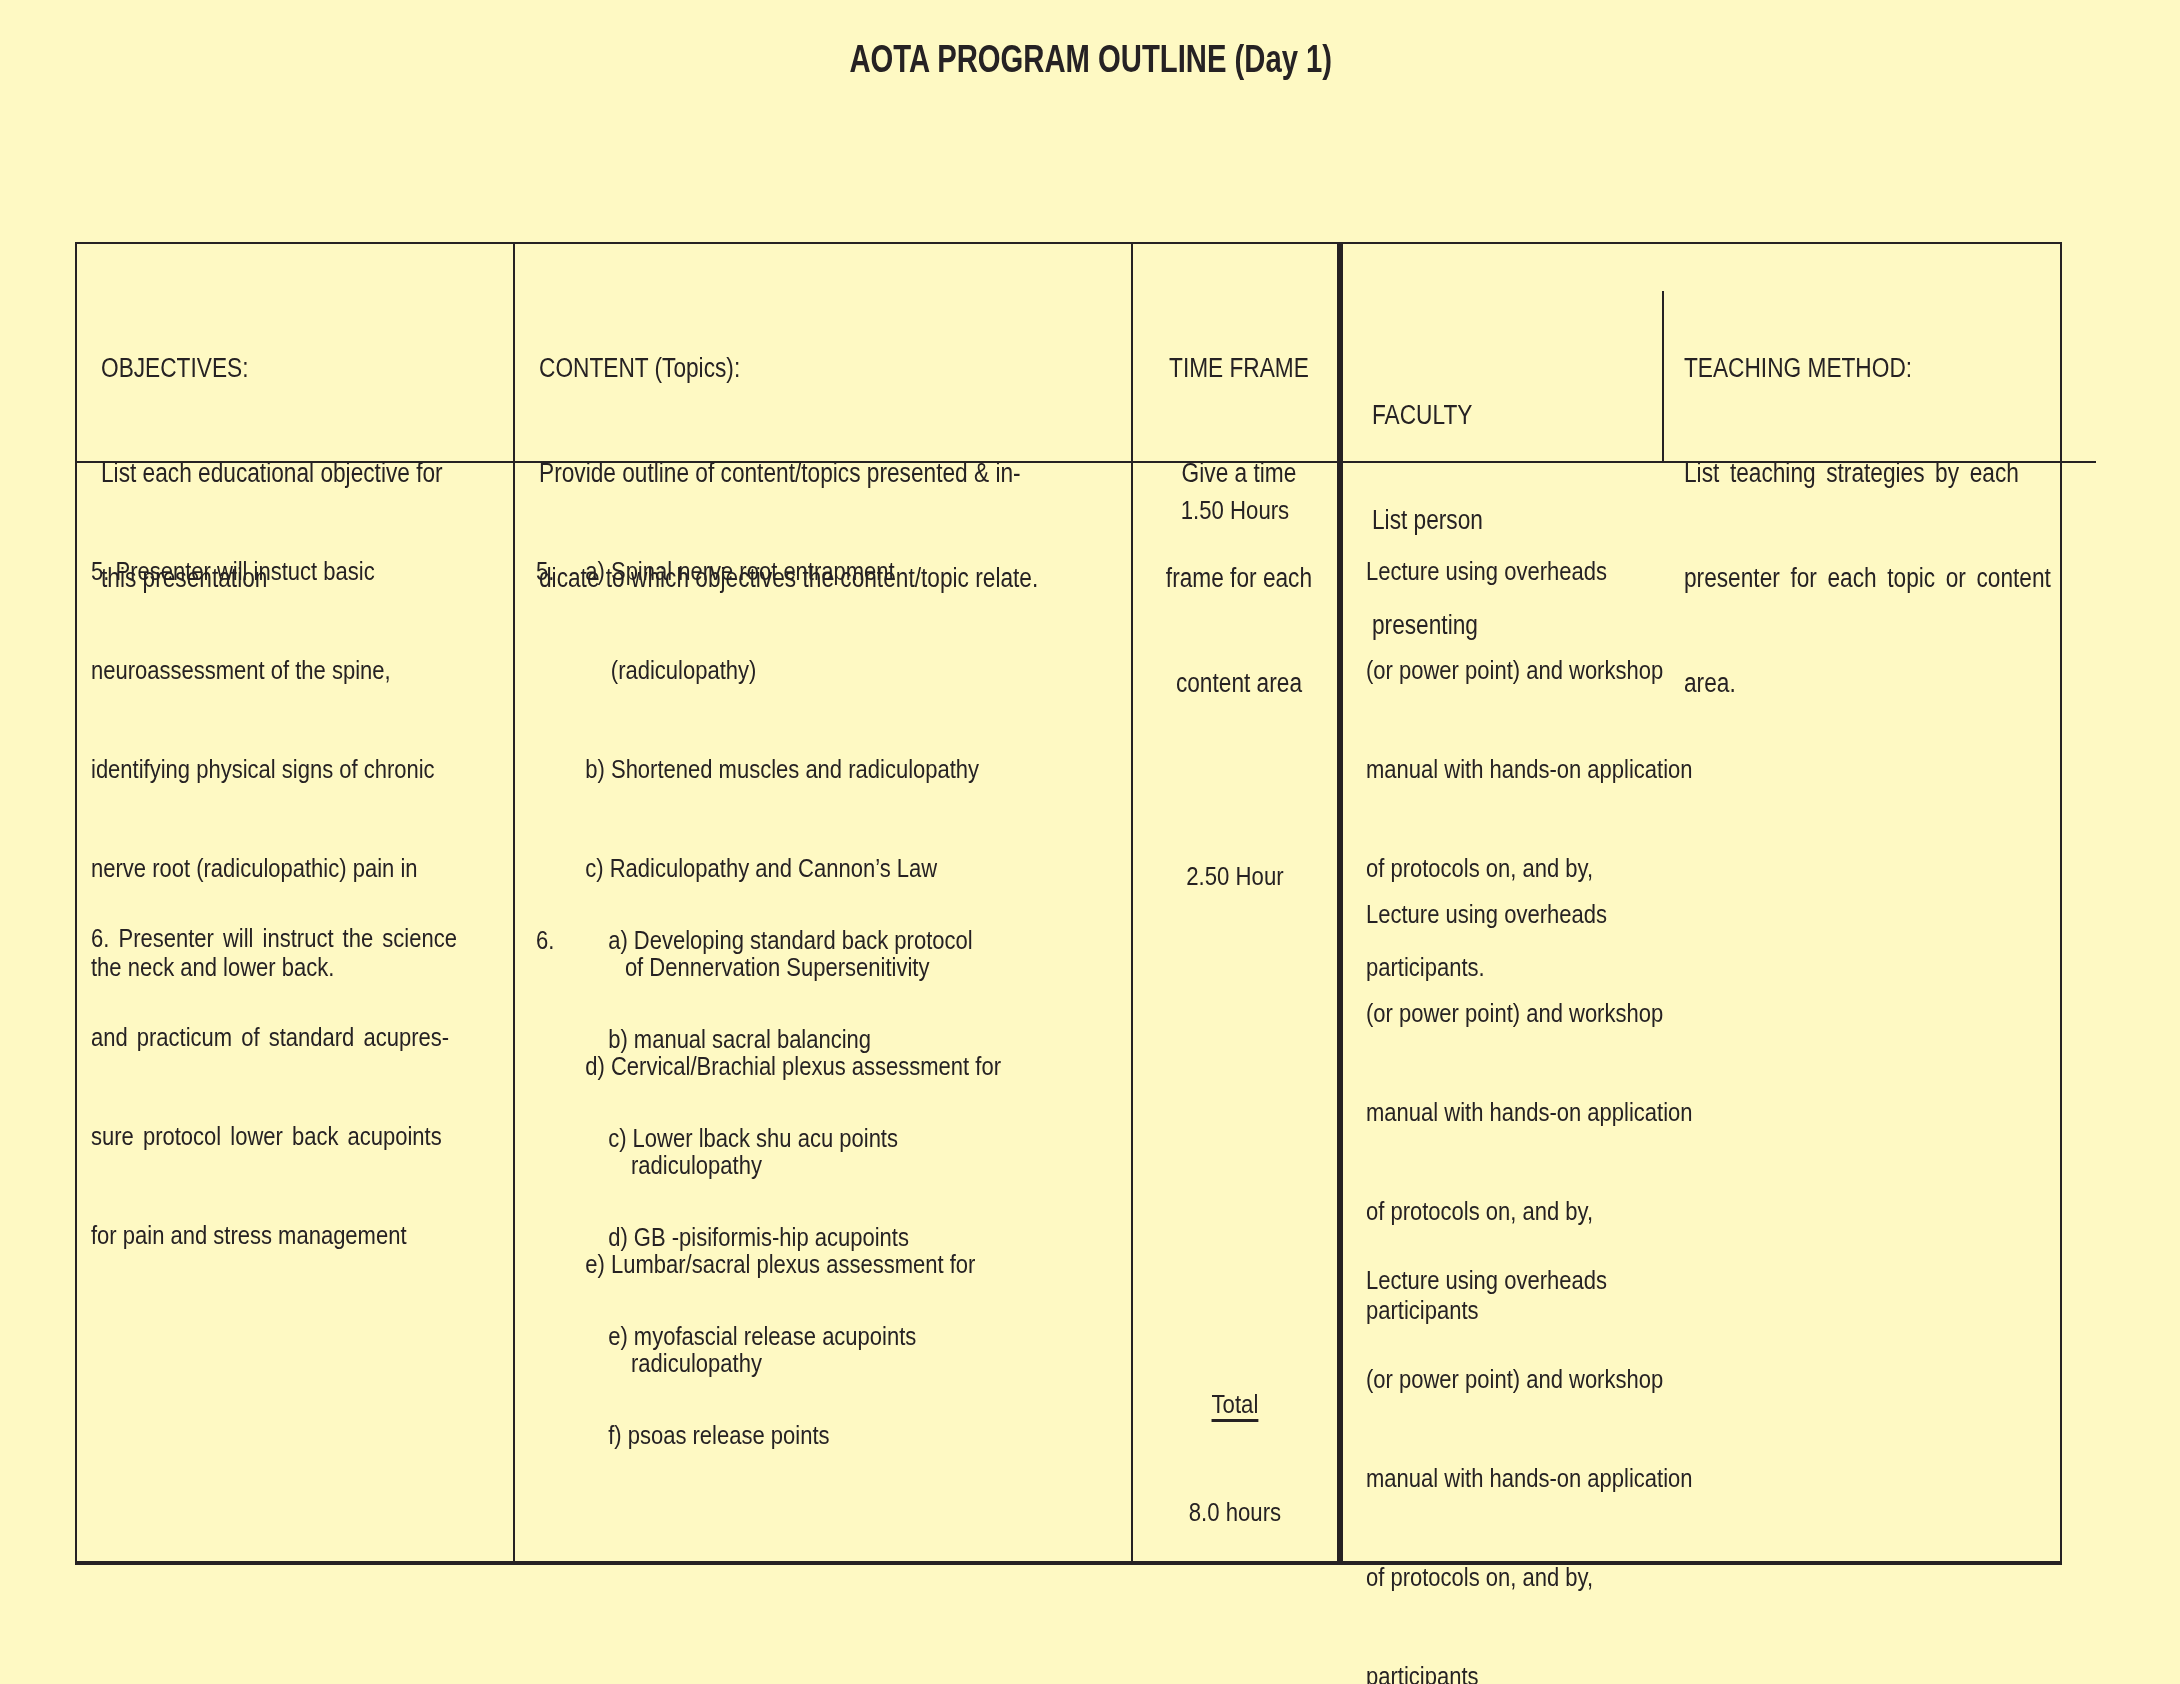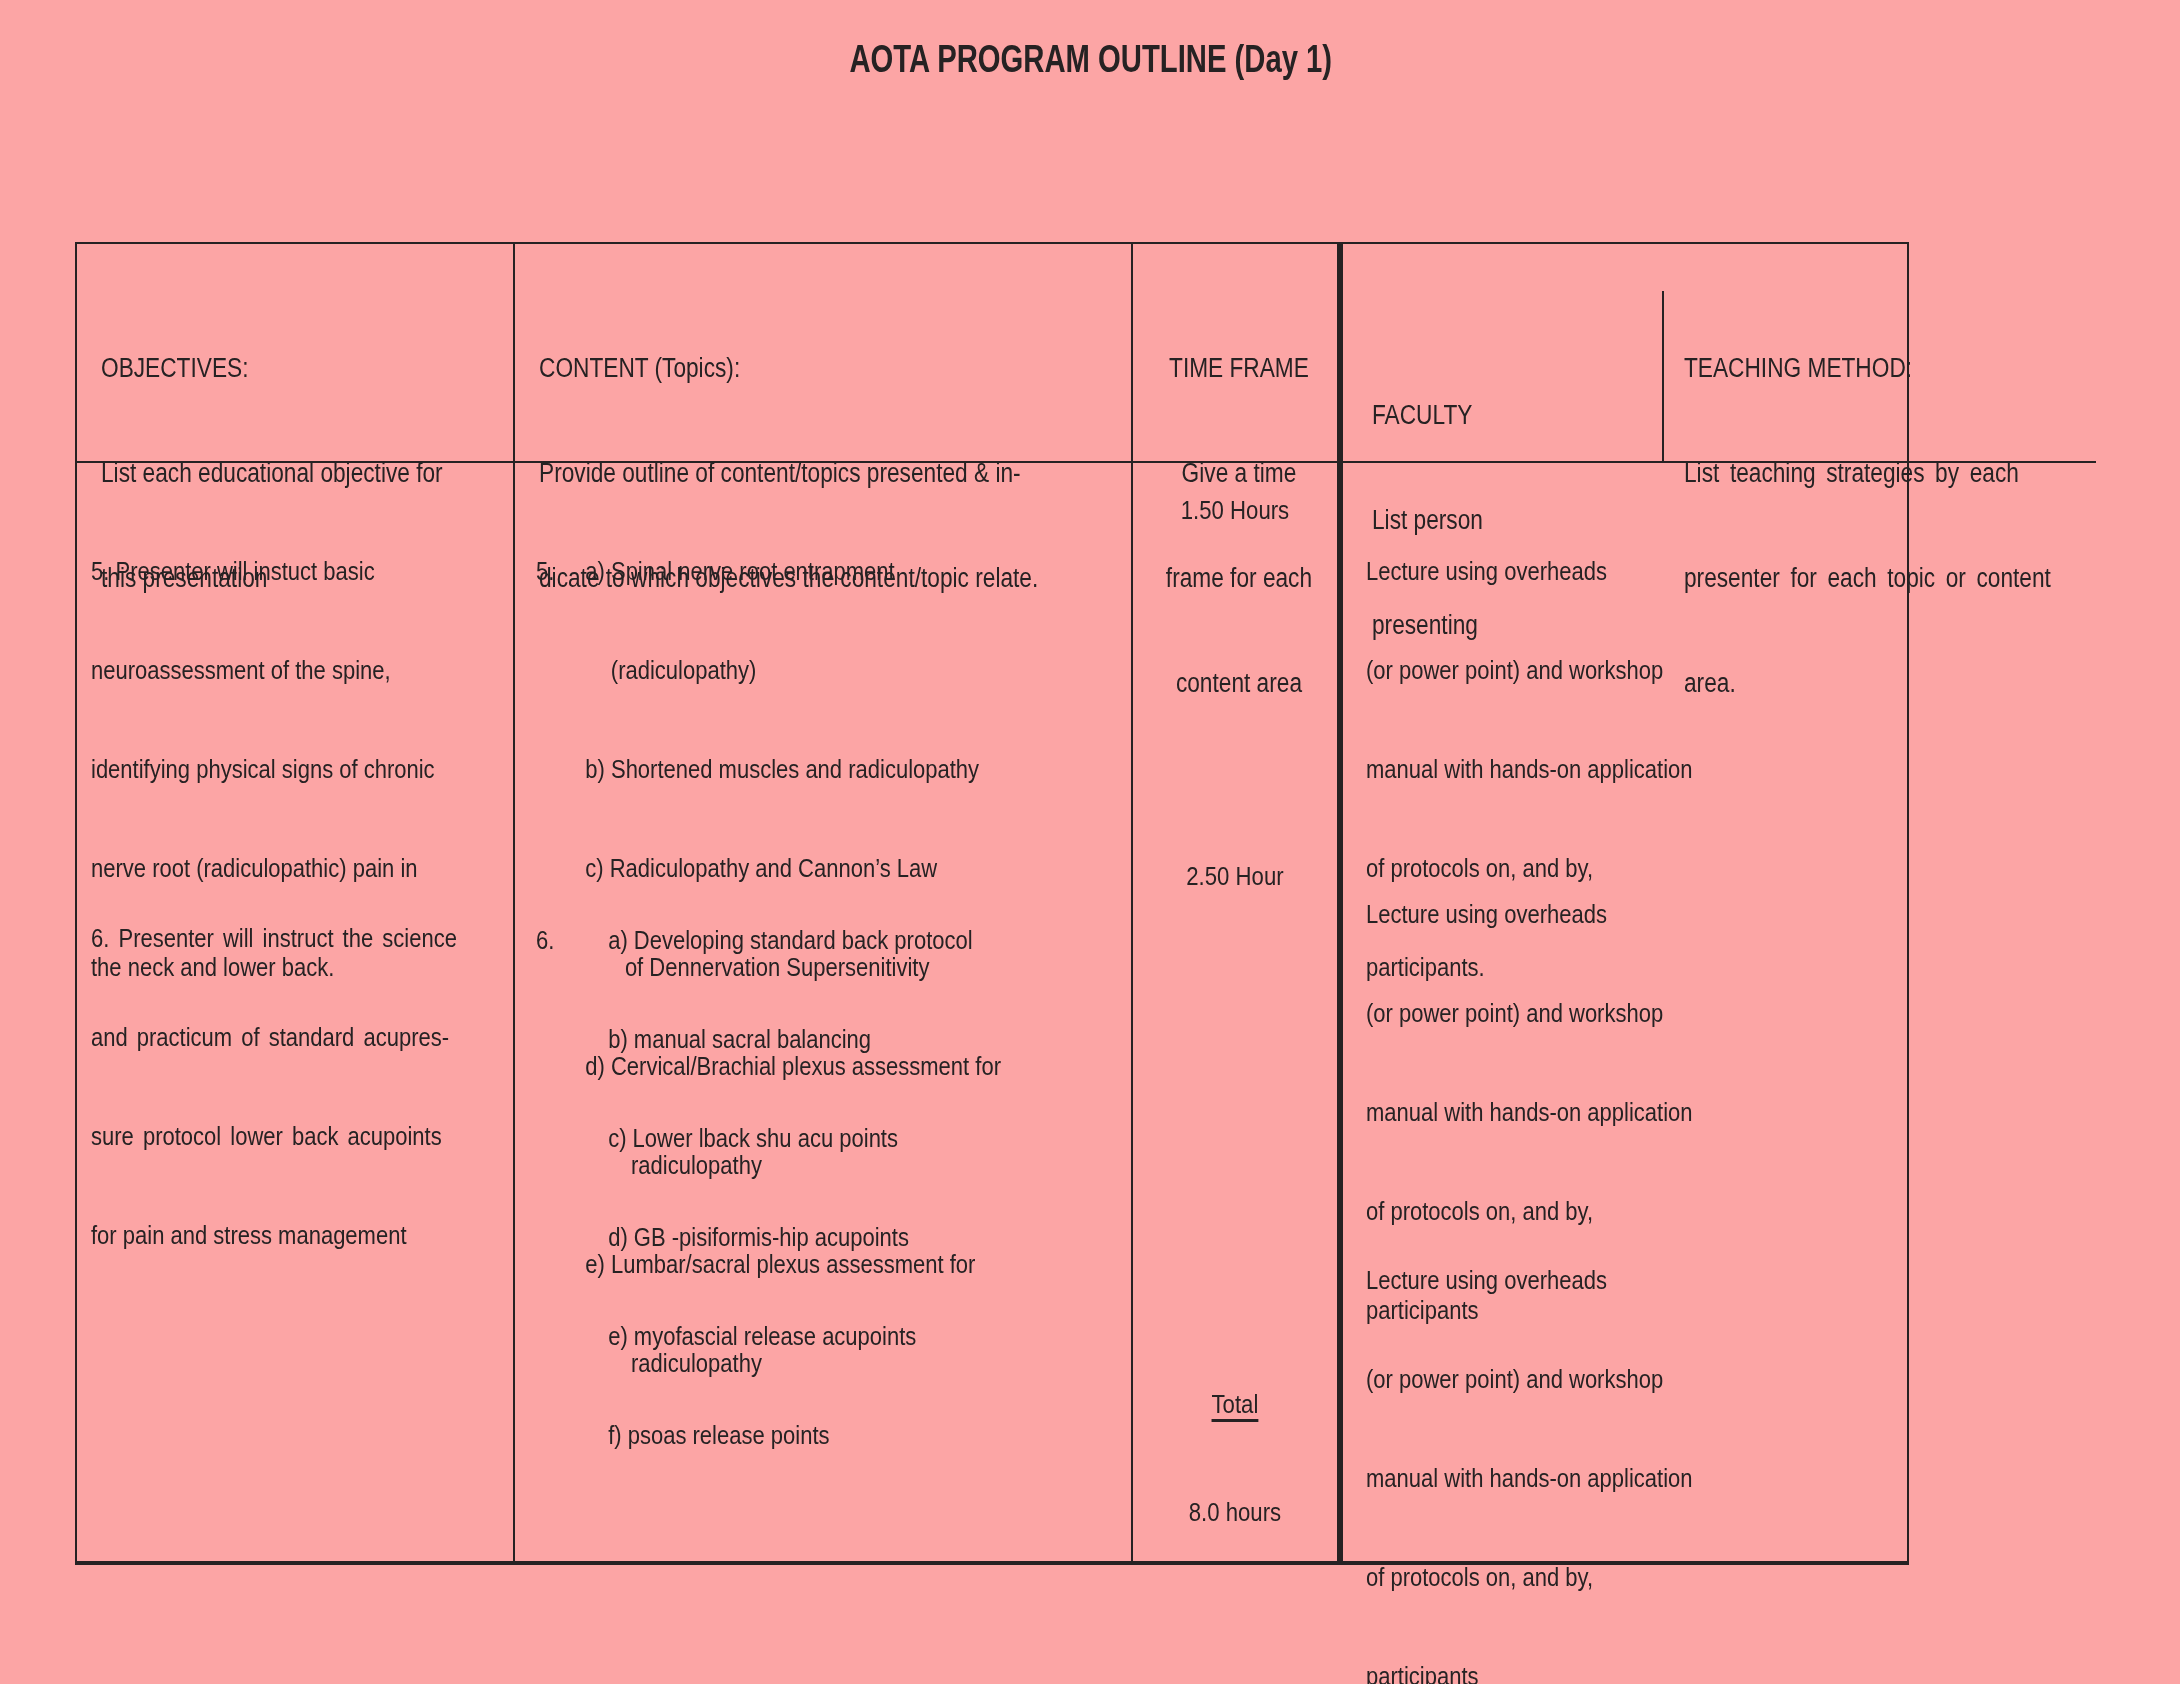--- a/index.html
+++ b/index.html
@@ -1,39 +1,39 @@
 <!DOCTYPE html>
 <html style="font-size:13.6px"><head>
 <meta charset="utf-8">
 <style>
   :root{ --ink:#262223; }
   html,body{ margin:0; padding:0; background:#ffffff; }
   .sheet{
-    position:relative; width:2181px; height:1685px; background:#fca5a5;
+    position:relative; width:2181px; height:1685px; background:#fef9c3;
     font-family:"Liberation Sans", sans-serif; color:var(--ink);
     overflow:hidden;
   }
   .line{ white-space:pre; }
 
   
   .doc-title{
     position:absolute; top:37px; left:0; width:2181px; text-align:center;
     font-size:39px; font-weight:700; letter-spacing:0;
   }
   .doc-title .tsc{ display:inline-block; transform:scaleX(0.75); }
   .subs{
     position:absolute; top:124px; left:75px; font-size:29px; line-height:37px;
   }
   .cx9{ transform:scaleX(0.9); transform-origin:0 0; }
   .cx84{ transform:scaleX(0.84); transform-origin:0 0; }
   .bx{ transform:scaleX(0.88); transform-origin:0 0; }
 
   
   .tbl{
-    position:absolute; left:75px; top:242px; width:1834px; height:1323px;
+    position:absolute; left:75px; top:242px; width:1987px; height:1323px;
     box-sizing:border-box; border:2.6px solid var(--ink); border-bottom-width:4.3px;
     display:grid;
     grid-template-columns:438px 618px 210px 321px 432px;
     grid-template-rows:219px 1fr;
   }
   .hc, .bc{ position:relative; box-sizing:border-box; border-right:2.6px solid var(--ink); }
   .hc{ border-bottom:2.6px solid var(--ink); padding:37px 12px 0 24px; font-size:27px; line-height:35px; }
   .hc.c3{ padding-left:8px; padding-right:0; border-right-width:6px; }
   .bc.c3{ border-right-width:6px; }
   .hc.c5, .bc.c5{ border-right:none;padding-left:20px; }

